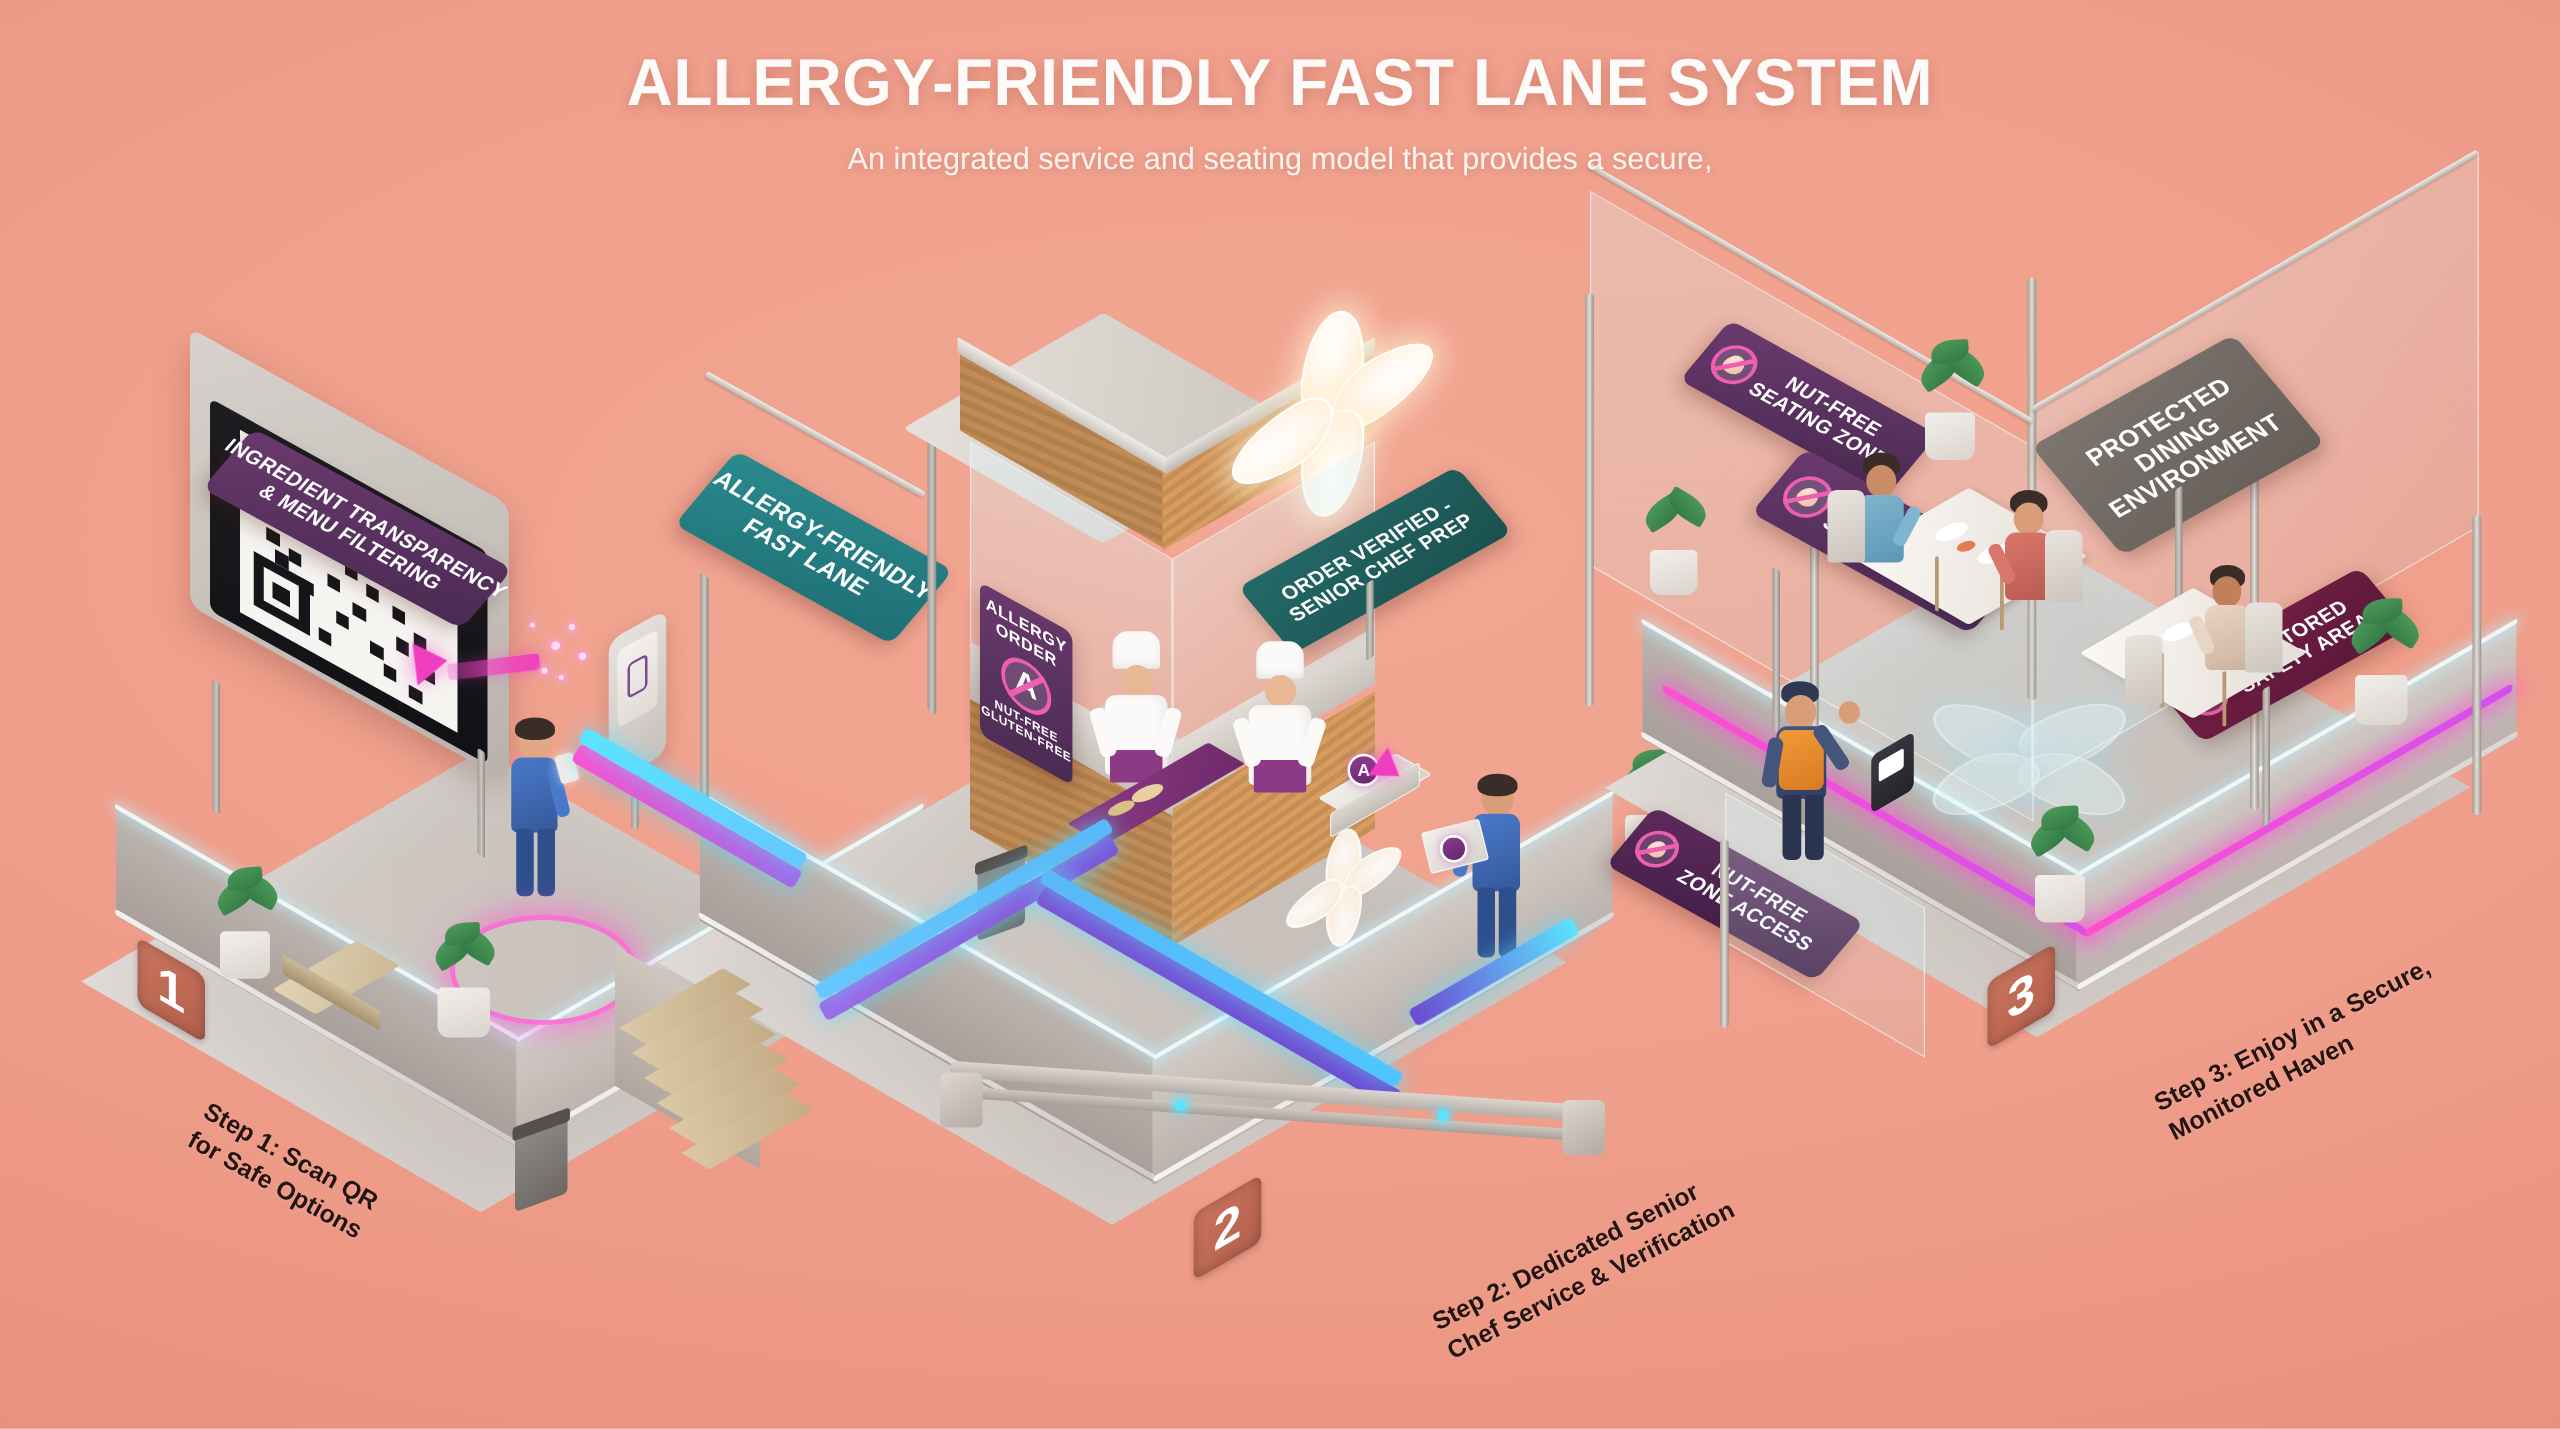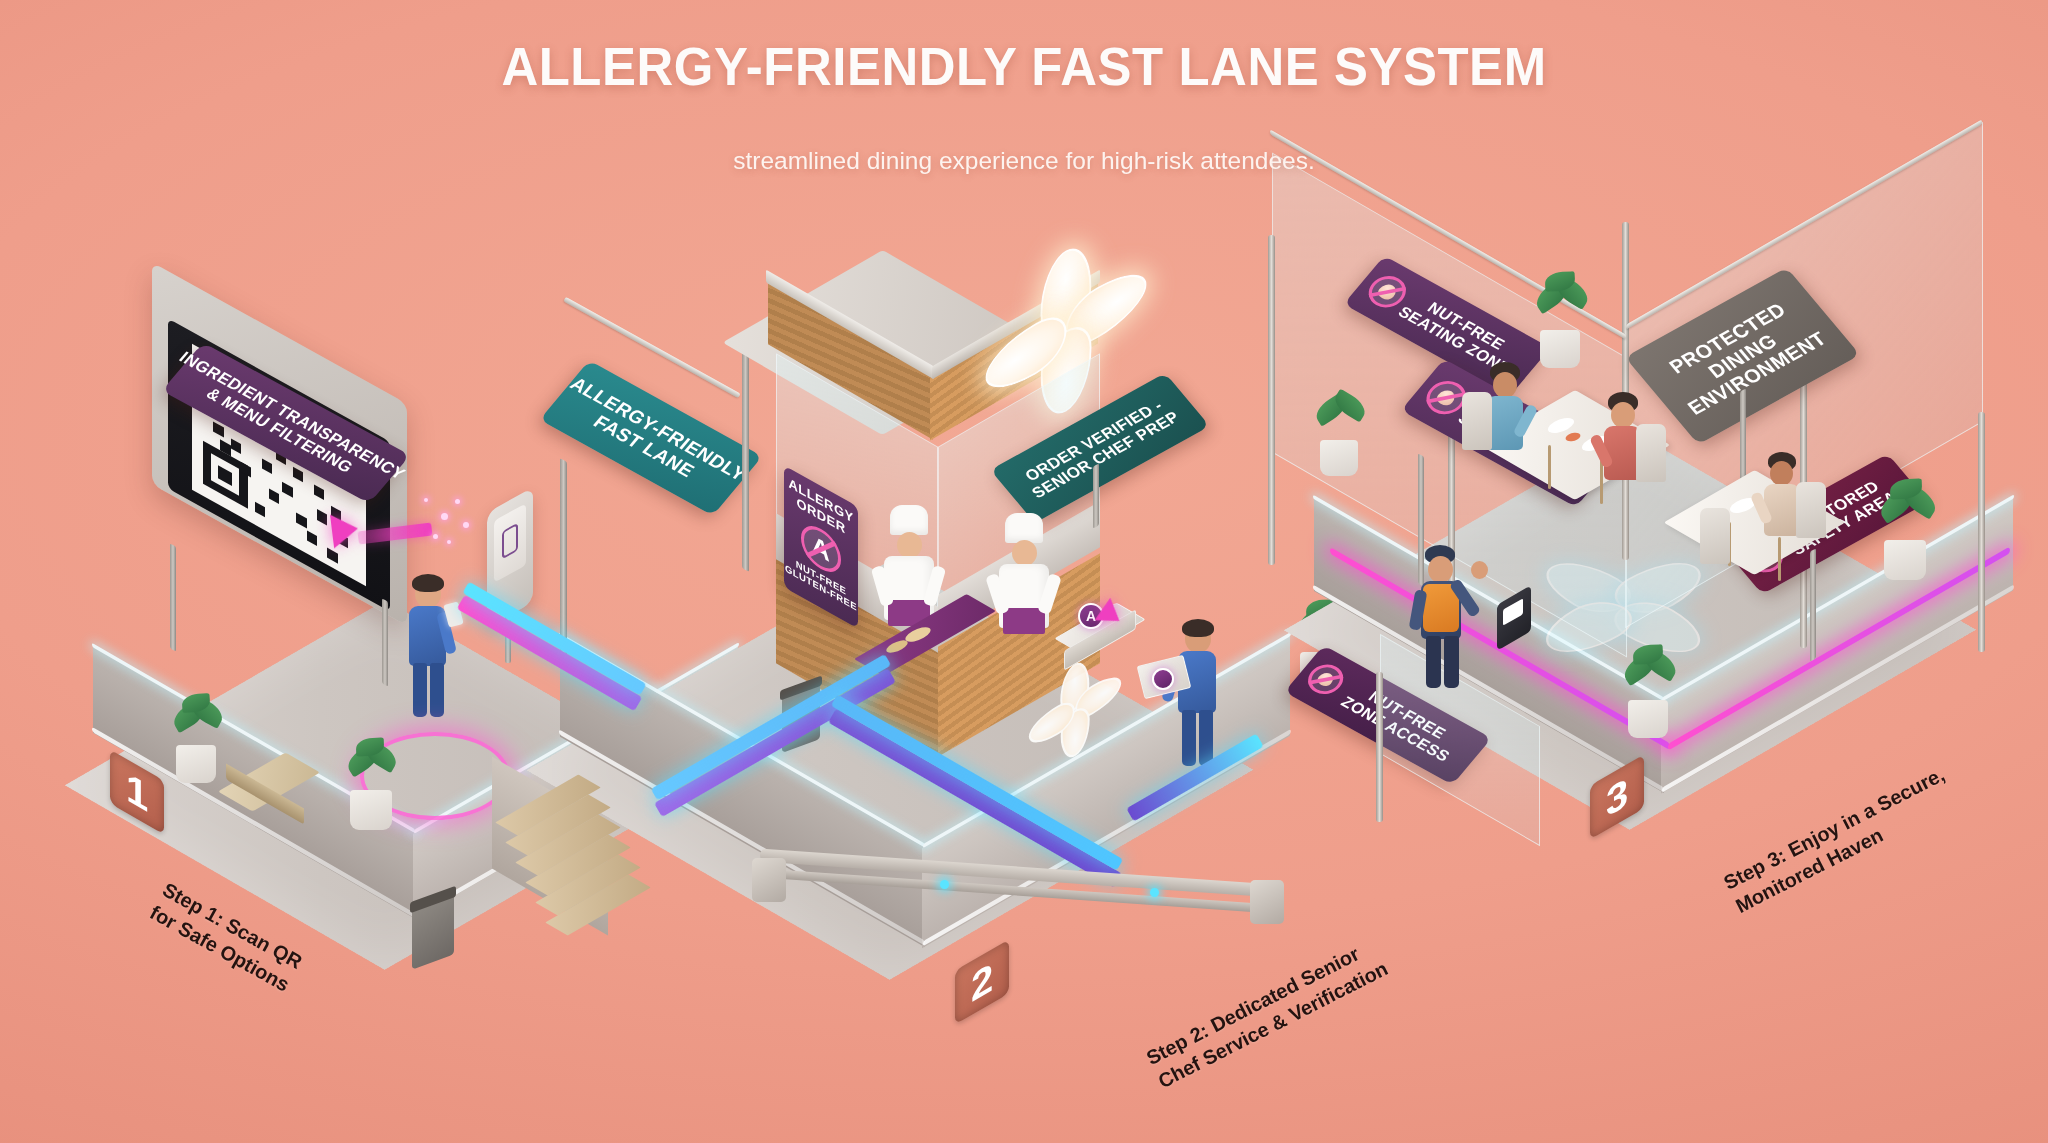--- a/index.html
+++ b/index.html
@@ -327,22 +327,21 @@
   
   .vest { position:absolute; border-radius:6px; background:linear-gradient(160deg,#f09a3a,#d97a22); }
   .cap  { position:absolute; border-radius:50% 50% 35% 35%; background:#2f3a52; }
 </style>
 </head>
 <body>
 
 <div id="header">
   <div id="title">ALLERGY-FRIENDLY FAST LANE SYSTEM</div>
   <div id="subtitle">
-    <br>
-    <span>streamlined dining experience for high-risk attendees.</span>
+    <span>An integrated service and seating model that provides a secure,</span><br>
   </div>
 </div>
 
 <div id="scene">
 
   <div>
 
     <div class="plat-top" style="left:200px; top:600px; width:370px; height:370px;"></div>
 
     <div class="plat-side-l" style="left:93px; top:740px; width:323px; height:86px;"></div>

